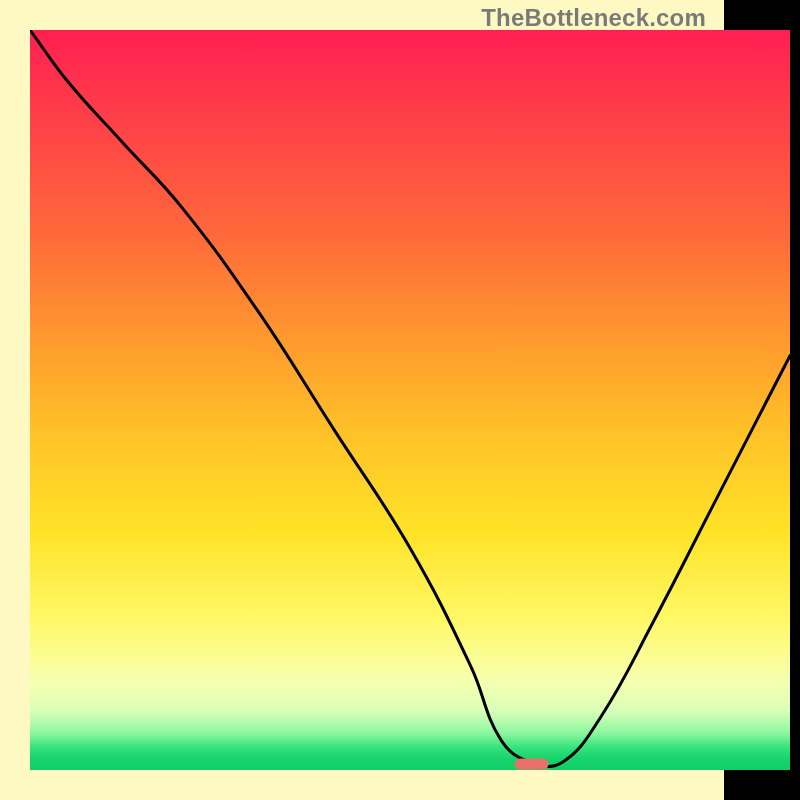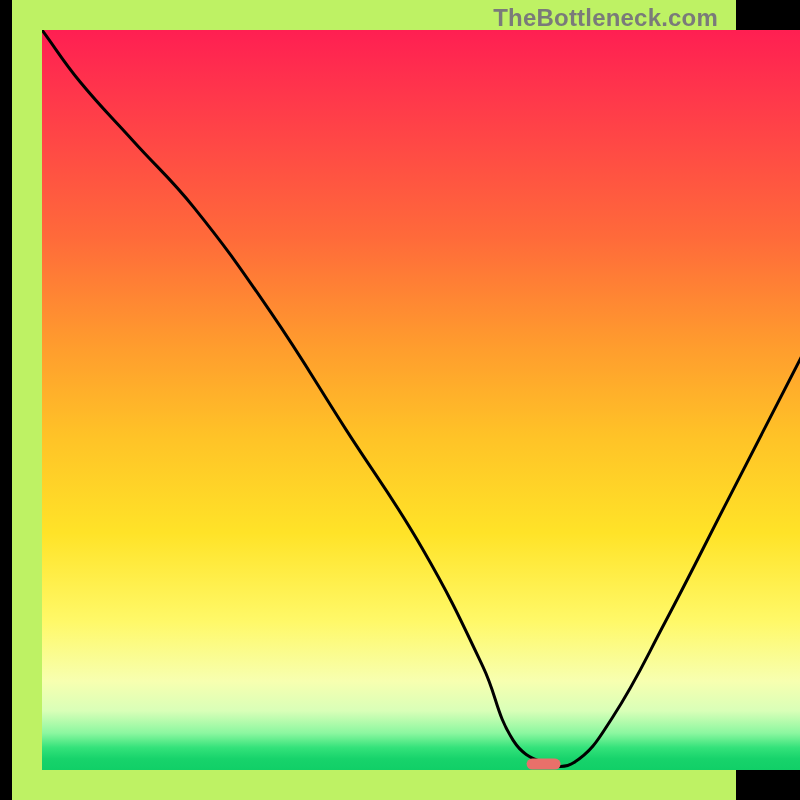--- a/index.html
+++ b/index.html
@@ -5,25 +5,25 @@
   html, body {
     margin: 0;
     padding: 0;
     width: 800px;
     height: 800px;
     background: #000;
     overflow: hidden;
   }
   .frame {
     position: absolute;
-    left: 12px;
+    left: 0;
     top: 0;
     width: 724px;
     height: 800px;
-    background: #bef264;
+    background: #fef9c3;
   }
   .watermark {
     position: absolute;
     top: 4px;
     right: 18px;
     font-family: Arial, Helvetica, sans-serif;
     font-size: 24px;
     font-weight: 600;
     color: #7a7a7a;
     letter-spacing: 0.2px;

